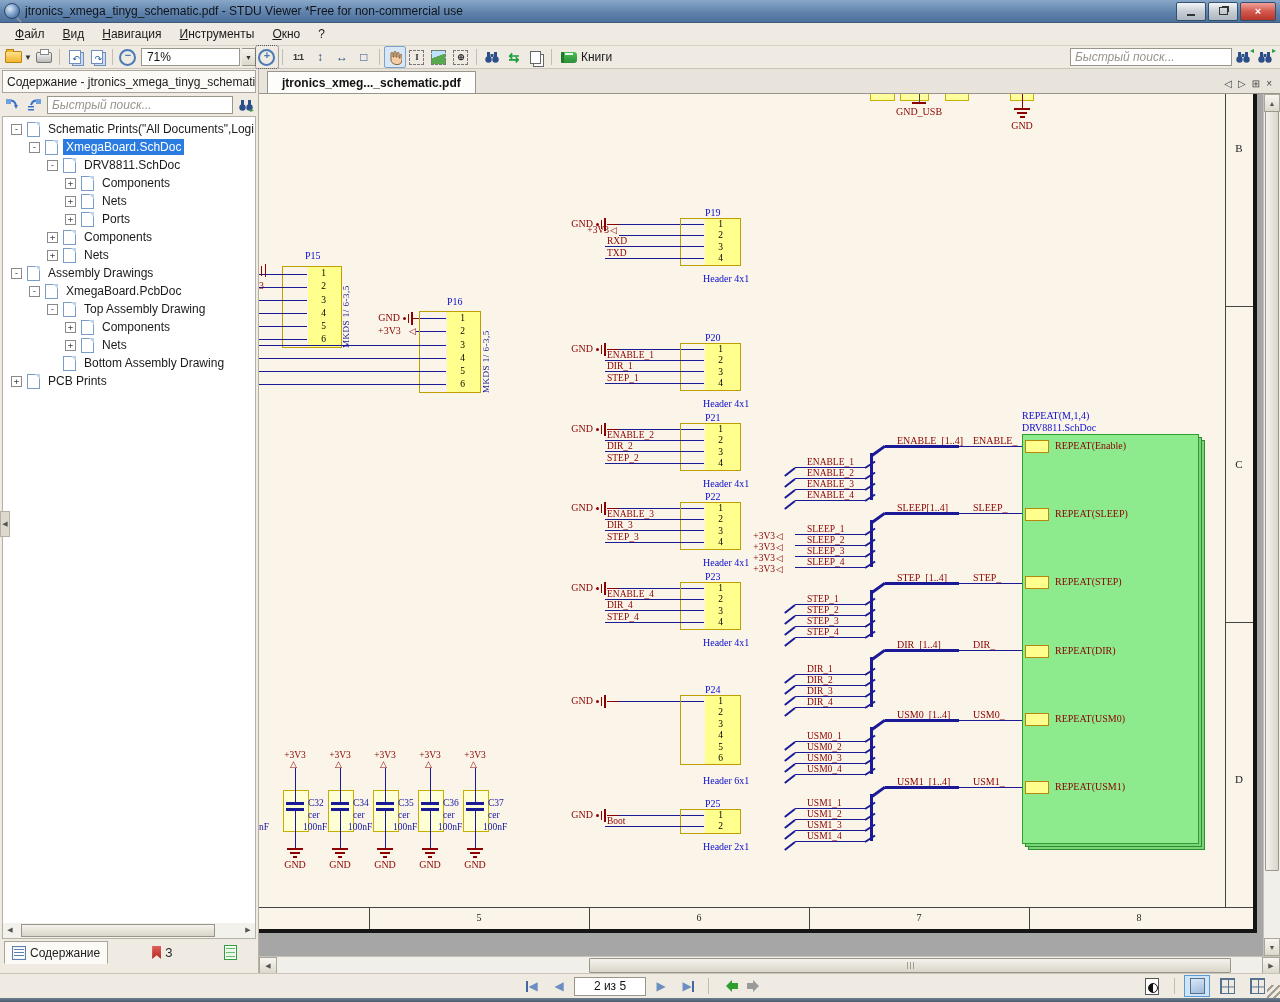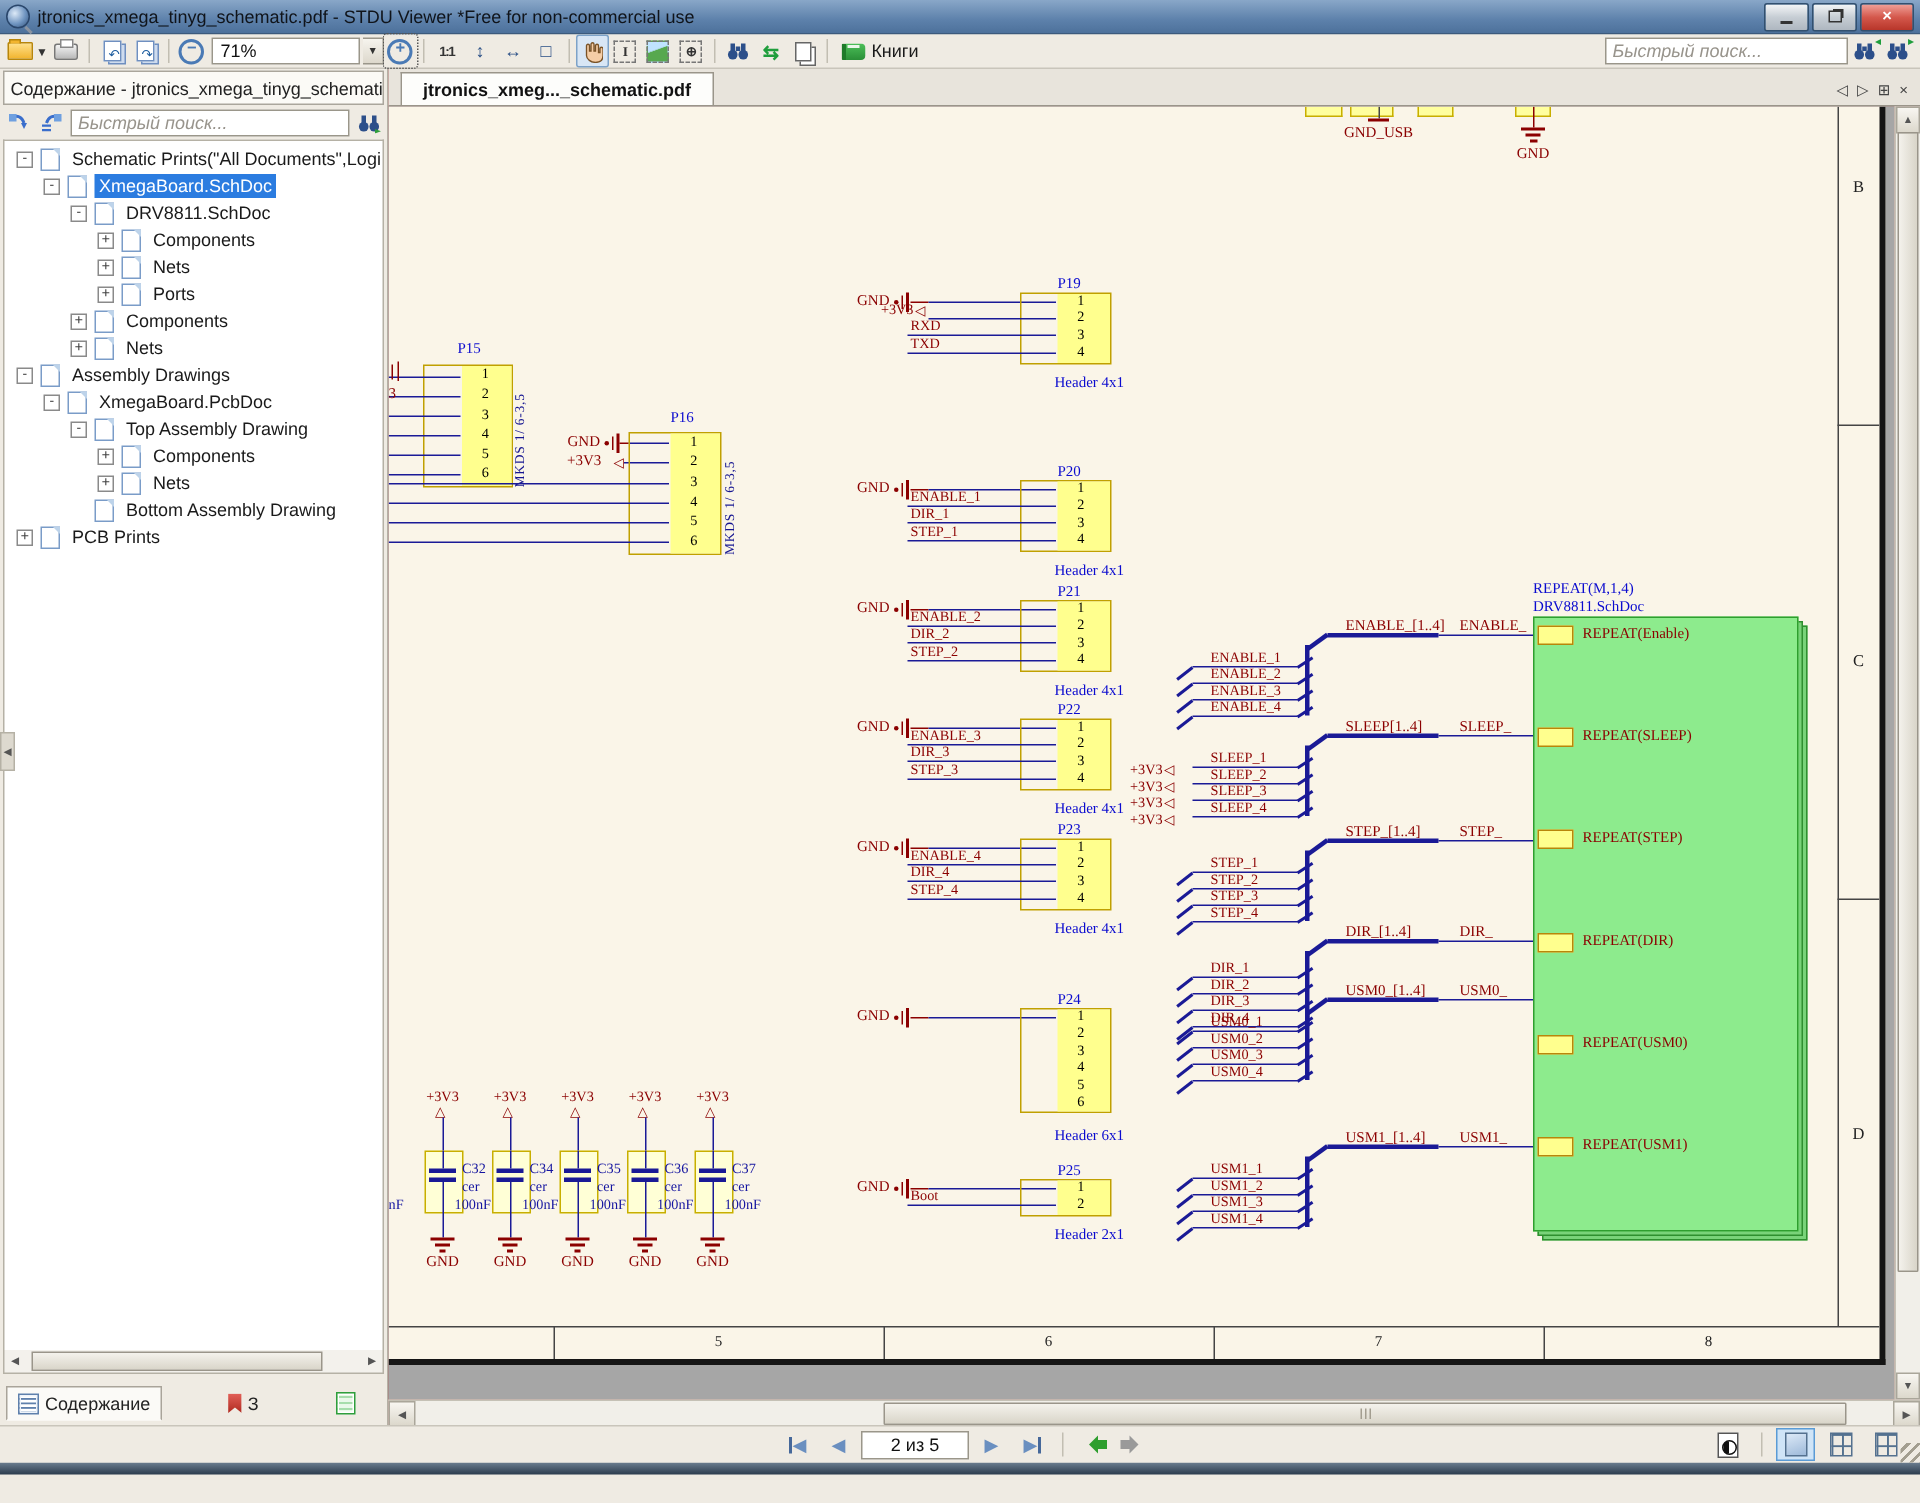--- a/index.html
+++ b/index.html
@@ -61,21 +61,21 @@
   .tree{flex:1;background:#fff;border:1px solid #b5b1a5;border-bottom:none;margin:0 2px;overflow:hidden;padding-top:3px}
   .trow{height:18px;display:flex;align-items:center;white-space:nowrap}
   .trow.l0{padding-left:8px}.trow.l1{padding-left:26px}.trow.l2{padding-left:44px}.trow.l3{padding-left:62px}
   .exp{width:9px;height:9px;border:1px solid #8a8a8a;background:#fff;font:9px/8px "DejaVu Sans Mono",monospace;text-align:center;color:#444;margin-right:5px;flex:none}
   .trow.noexp .exp{visibility:hidden}
   .doc-ic{width:11px;height:13px;background:#fff;border:1px solid #7a9cc8;margin-right:5px;flex:none;position:relative}
   .doc-ic::after{content:"";position:absolute;right:-1px;top:-1px;border-style:solid;border-width:0 5px 5px 0;border-color:transparent #bdd3ea transparent transparent}
   .tlabel{padding:1px 3px;color:#1a1a1a;font-size:12px}
   .trow.sel .tlabel{background:#2b7ce0;color:#fff}
   .sb-hscroll{height:15px;margin:0 2px;border:1px solid #b5b1a5;border-top:none;background:#f3f1ec;position:relative}
-  .sb-tabs{height:29px;display:flex;align-items:flex-end;padding:2px 4px 3px;gap:18px}
+  .sb-tabs{height:29px;display:flex;align-items:flex-start;padding:2px 4px 3px;gap:18px}
   .sb-tab{height:21px;display:flex;align-items:center;gap:4px;padding:0 7px;color:#222;border:1px solid transparent}
   .sb-tab.active{background:#fbfaf7;border-color:#a9a49a;border-bottom-color:#fbfaf7}
   .tabsep{width:1px;height:14px;background:#c0bcb0;margin-bottom:3px}
   .ic-contents{width:12px;height:12px;background:#fff;border:1px solid #5f80ac;box-shadow:inset 0 0 0 1px #eef3fa;background-image:linear-gradient(#5f80ac 1px,transparent 1px);background-size:100% 3px;background-position:0 2px}
   .ic-bookmark{width:9px;height:13px;background:linear-gradient(#e26058,#b02a20);clip-path:polygon(0 0,100% 0,100% 100%,50% 72%,0 100%)}
   .ic-thumbs{width:11px;height:13px;background:#eaf8ea;border:1px solid #2f9e3c;box-shadow:inset 0 0 0 1px #fff;background-image:linear-gradient(#63c16d 1px,transparent 1px);background-size:100% 4px;background-position:0 2px}
   .ic-fields{width:12px;height:12px;background:#fff;border:1px solid #b99a1f;background-image:linear-gradient(#e8c33c 1px,transparent 1px);background-size:100% 3px;background-position:0 2px}
   
   .docarea{flex:1;display:flex;flex-direction:column;min-width:0;background:#7f1d1d}
   .doctabs{height:24px;display:flex;align-items:flex-end;background:#e8e4dc;border-bottom:1px solid #9a958a}
@@ -201,20 +201,29 @@
     <span class="title-text">jtronics_xmega_tinyg_schematic.pdf - STDU Viewer *Free for non-commercial use</span>
     <span class="winbtn">
         <span class="min-glyph"></span>
       </span>
     <span class="winbtn">
         <span class="restore-glyph"></span>
       </span>
     <span class="winbtn close">×</span>
   </div>
 
+  <div class="menubar">
+
+  <span class="menu-item">Файл</span>
+      <span class="menu-item">Вид</span>
+      <span class="menu-item">Навигация</span>
+      <span class="menu-item">Инструменты</span>
+      <span class="menu-item">Окно</span>
+      <span class="menu-item">?</span>
+    </div>
 
   <div class="toolbar">
     <span class="tbtn">
         <span class="folder-icon"></span>
         <span class="drop-caret">▼</span>
       </span>
     <span class="tbtn">
         <span class="printer-icon"></span>
       </span>
     <span class="tsep"></span>
@@ -903,21 +912,21 @@
                   </div>
                   <div class="nrow">
                     <span class="n-t">DIR_4</span>
                     <i class="n-w"></i>
                     <i class="diag nl"></i>
                     <i class="diag nr"></i>
                   </div>
                 </div>
             </div>
 
-            <div class="bgrp" style="top:584px">
+            <div class="bgrp" style="top:615px">
               <span class="b-lab">USM0_[1..4]</span>
               <span class="b-wlab">USM0_</span>
               <i class="bus-h" style="left:130px;top:10px;width:74px"></i>
               <i class="diag" style="left:117px;top:19px;width:16px;transform:rotate(-36deg);height:3px"></i>
               <i class="bus-v" style="left:115px;top:18px;height:47px"></i>
               <i class="wire-h" style="left:204px;top:11px;width:65px"></i>
               <div class="b-nets">
                   <div class="nrow">
                     <span class="n-t">USM0_1</span>
                     <i class="n-w"></i>

